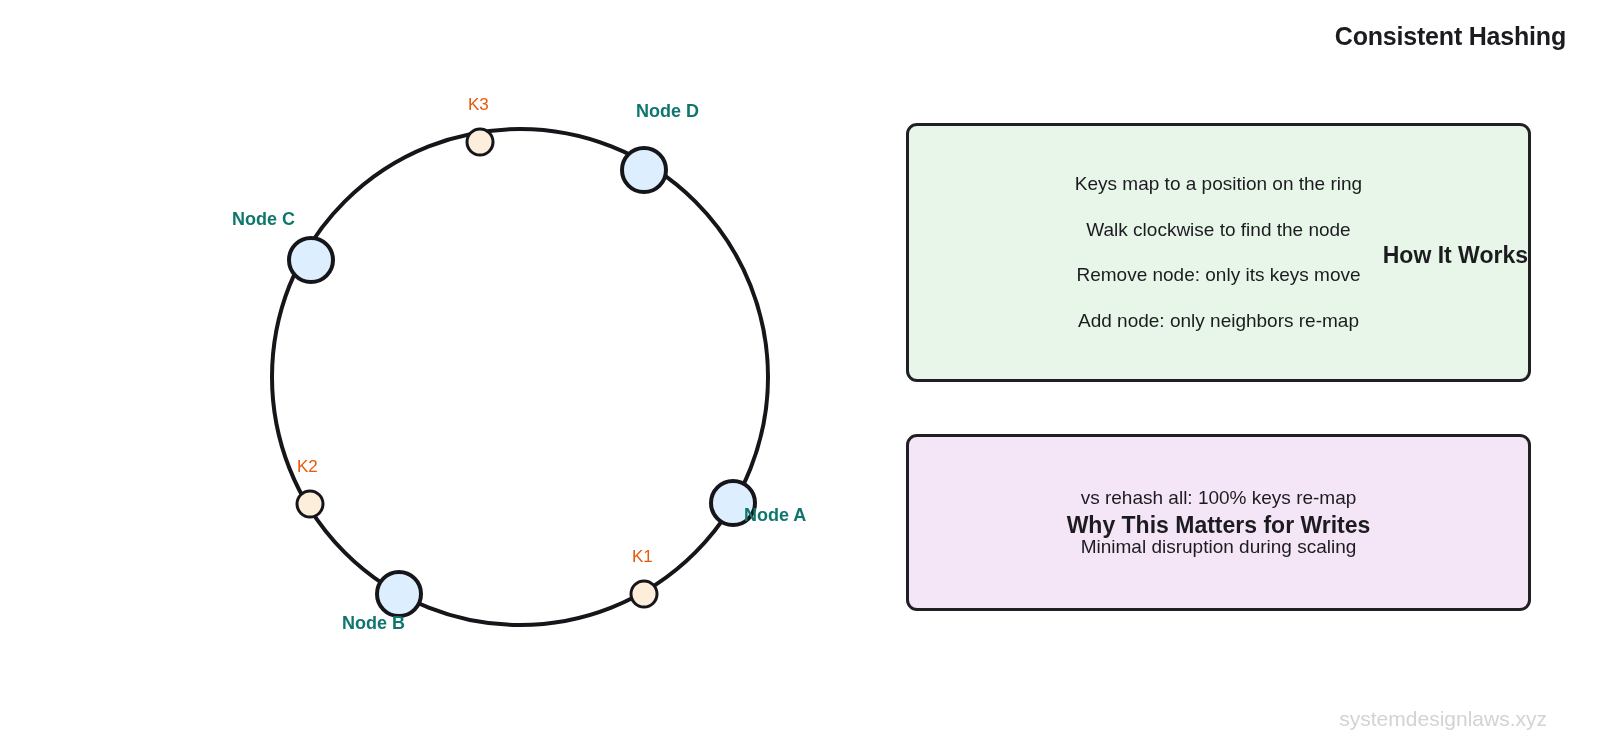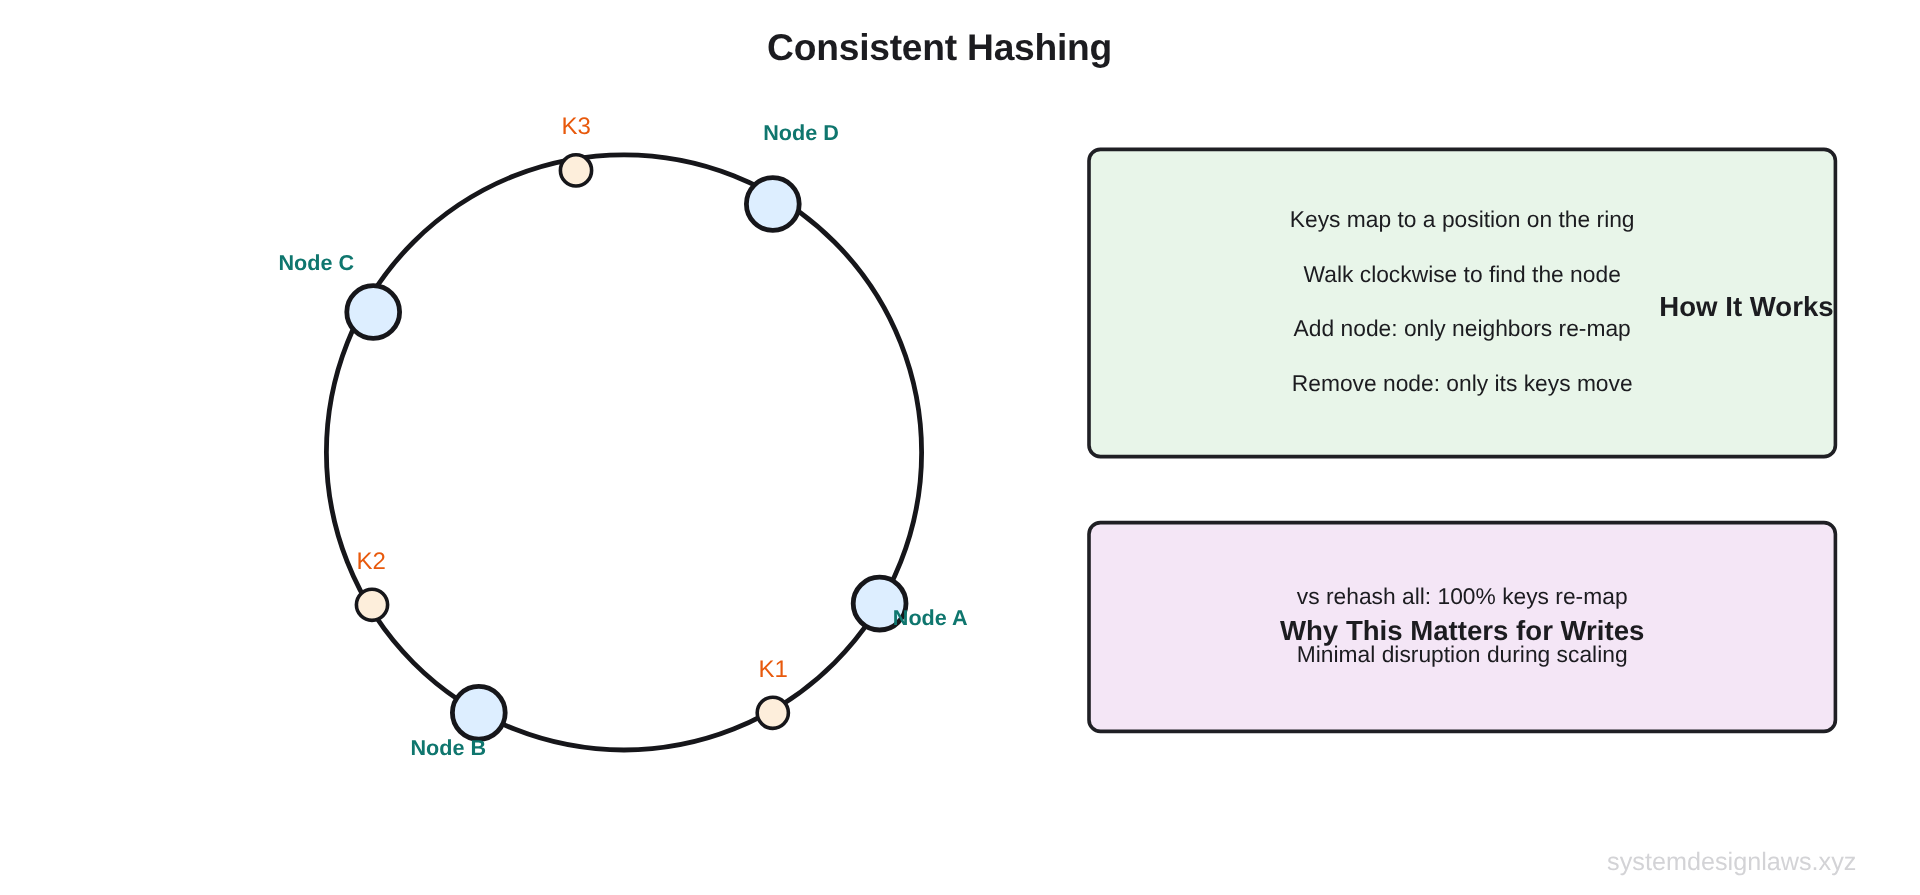--- a/index.html
+++ b/index.html
@@ -14,22 +14,22 @@
     overflow: hidden;
     font-family: "Liberation Sans", sans-serif;
     color: #1a1a1a;
   }
 
   #page-title {
     position: absolute;
     left: 0;
     top: 22px;
     width: 1566px;
-    text-align: center;
-    font-size: 31px;
+    text-align: right;
+    font-size: 25px;
     font-weight: bold;
     letter-spacing: -0.2px;
     color: #1c1c20;
   }
 
   
   #ring-diagram {
     position: absolute;
     left: 180px;
     top: 80px;
@@ -61,21 +61,21 @@
   }
   .node-label {
     position: absolute;
     font-size: 18px;
     color: #0f766e;
     white-space: nowrap;
     font-weight: bold;
   }
   .key-label {
     position: absolute;
-    font-size: 20px;
+    font-size: 17px;
     color: #e8590c;
     white-space: nowrap;
   }
 
   
   .info-panel {
     position: absolute;
     left: 906px;
     border: 3px solid #1f1f24;
     border-radius: 11px;
@@ -160,22 +160,22 @@
 
   <span class="key-label" style="left:288px; top:15px;">K3</span>
   <span class="key-label" style="left:452px; top:467px;">K1</span>
   <span class="key-label" style="left:117px; top:377px;">K2</span>
 </div>
 
 <div class="info-panel" id="panel-how-it-works">
   <div class="panel-lines">
     <div class="panel-line">Keys map to a position on the ring</div>
     <div class="panel-line">Walk clockwise to find the node</div>
+    <div class="panel-line">Remove node: only its keys move</div>
     <div class="panel-line">Add node: only neighbors re-map</div>
-    <div class="panel-line">Remove node: only its keys move</div>
   </div>
   <div class="panel-heading">How It Works</div>
 </div>
 
 <div class="info-panel" id="panel-why-writes">
   <div class="panel-lines">
     <div class="panel-line">vs rehash all: 100% keys re-map</div>
     <div class="panel-line">Minimal disruption during scaling</div>
   </div>
   <div class="panel-heading">Why This Matters for Writes</div>

